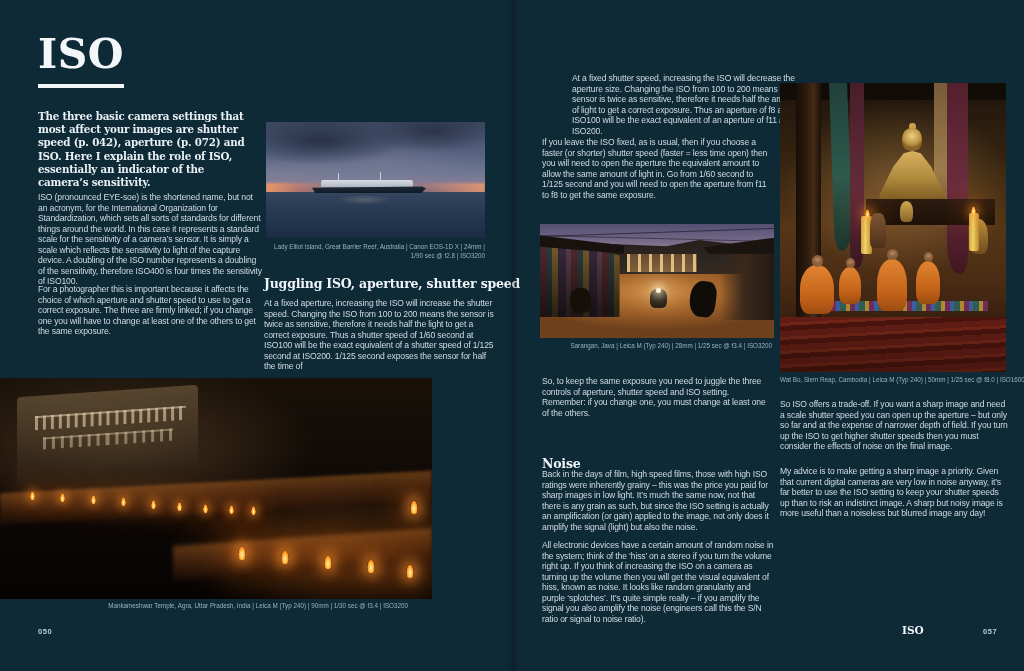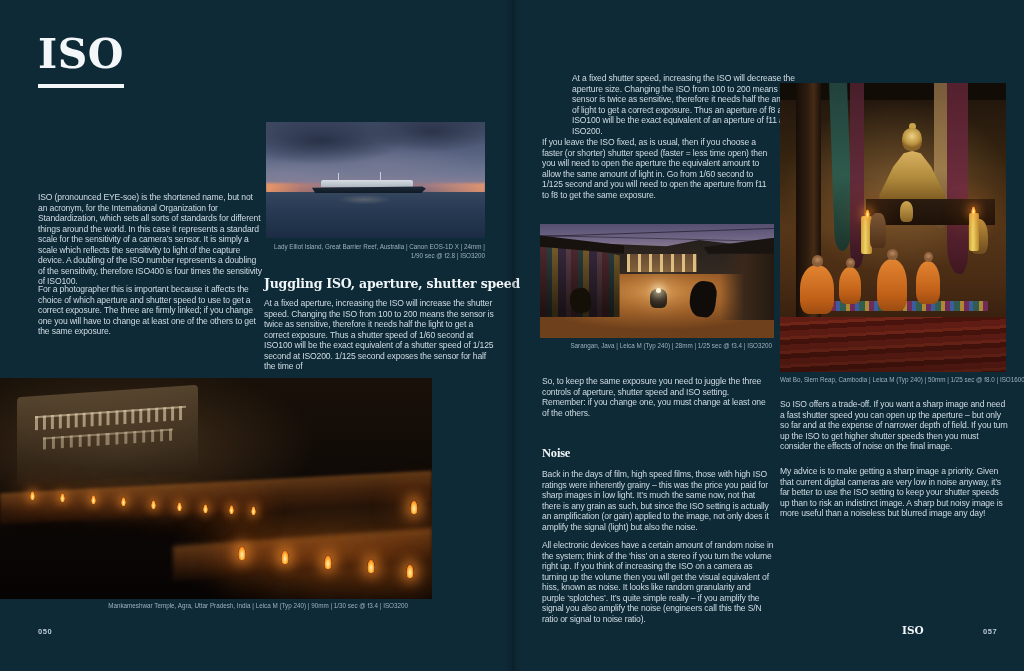--- a/index.html
+++ b/index.html
@@ -122,20 +122,21 @@
   .tp-carpet{left:0;right:0;bottom:0;height:19%;
     background:linear-gradient(180deg,rgba(20,8,4,.25),rgba(20,8,4,.5)),
     repeating-linear-gradient(177deg,#7c241a 0 6px,#93301f 6px 9px,#5c1810 9px 14px);}
 </style>
 </head>
 <body>
 
 <div class="spread">
 
   <h1 class="iso-title">ISO</h1>
+  <p class="intro">The three basic camera settings that most affect your images are shutter speed (p. 042), aperture (p. 072) and ISO. Here I explain the role of ISO, essentially an indicator of the camera’s sensitivity.</p>
   <p class="body" style="left:38px;top:192px;width:224px;">ISO (pronounced EYE-soe) is the shortened name, but not an acronym, for the International Organization for Standardization, which sets all sorts of standards for different things around the world. In this case it represents a standard scale for the sensitivity of a camera’s sensor. It is simply a scale which reflects the sensitivity to light of the capture device. A doubling of the ISO number represents a doubling of the sensitivity, therefore ISO400 is four times the sensitivity of ISO100.</p>
   <p class="body" style="left:38px;top:284px;width:224px;">For a photographer this is important because it affects the choice of which aperture and shutter speed to use to get a correct exposure. The three are firmly linked; if you change one you will have to change at least one of the others to get the same exposure.</p>
 
   <div class="ph" style="left:266px;top:122px;width:219px;height:116px;">
     <div class="layer sh-sky"></div>
     <div class="layer sh-clouds"></div>
     <div class="layer sh-sunset"></div>
     <div class="layer sh-sea"></div>
     <div class="layer sh-reflect"></div>
     <div class="layer sh-mast1"></div>
@@ -193,21 +194,21 @@
     <div class="layer st-stall-r"></div>
     <div class="layer st-awn-r"></div>
     <div class="layer st-bike-l"></div>
     <div class="layer st-bike-c"></div>
     <div class="layer st-bike-r"></div>
     <div class="layer st-light"></div>
   </div>
   <p class="cap" style="left:540px;top:342px;width:232px;">Sarangan, Java | Leica M (Typ 240) | 28mm | 1/25 sec @ f3.4 | ISO3200</p>
 
   <p class="body" style="left:542px;top:376px;width:232px;">So, to keep the same exposure you need to juggle the three controls of aperture, shutter speed and ISO setting. Remember: if you change one, you must change at least one of the others.</p>
-  <h2 class="h2" style="left:542px;top:447px;font-family:Liberation Serif, serif;">Noise</h2>
+  <h2 class="h2" style="left:542px;top:458px;">Noise</h2>
   <p class="body" style="left:542px;top:469px;width:232px;">Back in the days of film, high speed films, those with high ISO ratings were inherently grainy – this was the price you paid for sharp images in low light. It’s much the same now, not that there is any grain as such, but since the ISO setting is actually an amplification (or gain) applied to the image, not only does it amplify the signal (light) but also the noise.</p>
   <p class="body" style="left:542px;top:540px;width:232px;">All electronic devices have a certain amount of random noise in the system; think of the ‘hiss’ on a stereo if you turn the volume right up. If you think of increasing the ISO on a camera as turning up the volume then you will get the visual equivalent of hiss, known as noise. It looks like random granularity and purple ‘splotches’. It’s quite simple really – if you amplify the signal you also amplify the noise (engineers call this the S/N ratio or signal to noise ratio).</p>
 
   <div class="ph" style="left:780px;top:83px;width:226px;height:289px;">
     <div class="layer tp-bg"></div>
     <div class="layer tp-beam"></div>
     <div class="layer tp-pillar"></div>
     <div class="layer tp-drape-teal"></div>
     <div class="layer tp-drape-mar-l"></div>
     <div class="layer tp-drape-tan-r"></div>
@@ -229,19 +230,19 @@
     <div class="tp-mhead" style="left:14%;top:59.5%;width:5%;height:4%;"></div>
     <div class="tp-monk" style="left:26%;top:63.5%;width:10%;height:13%;"></div>
     <div class="tp-mhead" style="left:29%;top:60.5%;width:4.4%;height:3.6%;"></div>
     <div class="tp-monk" style="left:43%;top:61%;width:13%;height:18%;"></div>
     <div class="tp-mhead" style="left:47.5%;top:57.5%;width:4.8%;height:3.8%;"></div>
     <div class="tp-monk" style="left:60%;top:61.5%;width:11%;height:15%;"></div>
     <div class="tp-mhead" style="left:63.5%;top:58.5%;width:4.4%;height:3.6%;"></div>
   </div>
   <p class="cap" style="left:780px;top:376px;width:226px;">Wat Bo, Siem Reap, Cambodia | Leica M (Typ 240) | 50mm | 1/25 sec @ f8.0 | ISO1600</p>
 
-  <p class="body" style="left:780px;top:399px;width:228px;">So ISO offers a trade-off. If you want a sharp image and need a fast shutter speed you can open up the aperture – but only so far and at the expense of narrower depth of field. If you turn up the ISO to get higher shutter speeds then you must consider the effects of noise on the final image.</p>
+  <p class="body" style="left:780px;top:399px;width:228px;">So ISO offers a trade-off. If you want a sharp image and need a scale shutter speed you can open up the aperture – but only so far and at the expense of narrower depth of field. If you turn up the ISO to get higher shutter speeds then you must consider the effects of noise on the final image.</p>
   <p class="body" style="left:780px;top:466px;width:228px;">My advice is to make getting a sharp image a priority. Given that current digital cameras are very low in noise anyway, it’s far better to use the ISO setting to keep your shutter speeds up than to risk an indistinct image. A sharp but noisy image is more useful than a noiseless but blurred image any day!</p>
 
   <p class="flabel" style="left:902px;top:624px;">ISO</p>
   <p class="pnum" style="left:977px;top:627px;margin-left:6px;">057</p>
 
 </div>
 
 </body></html>

